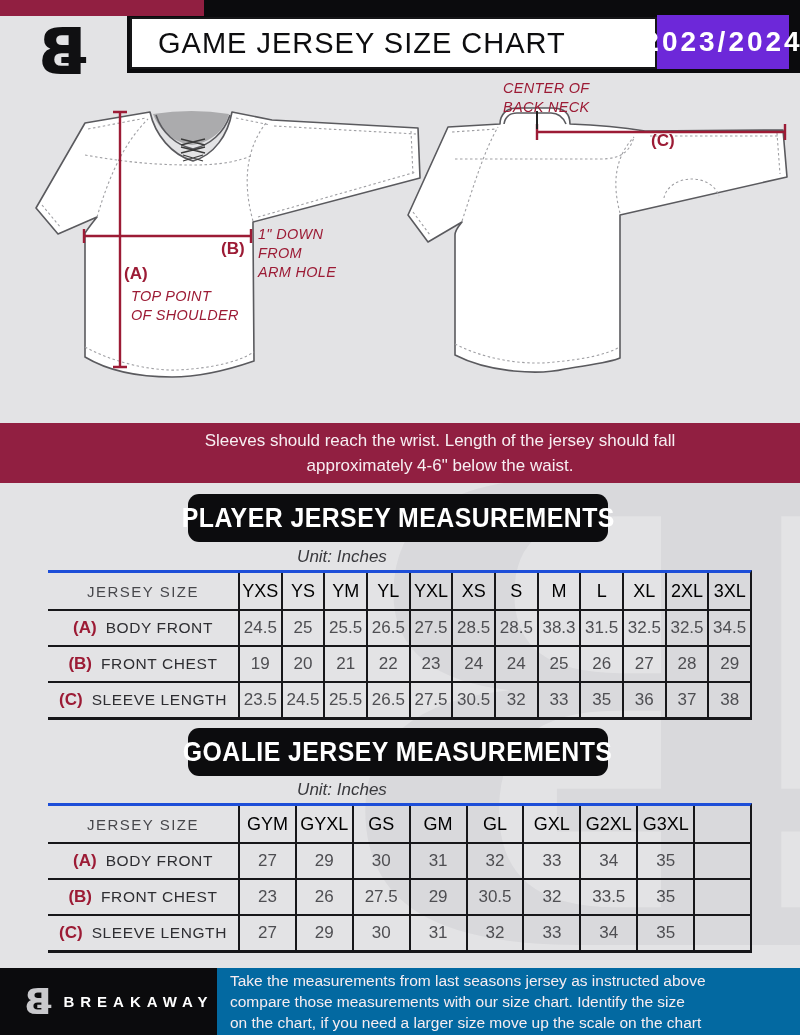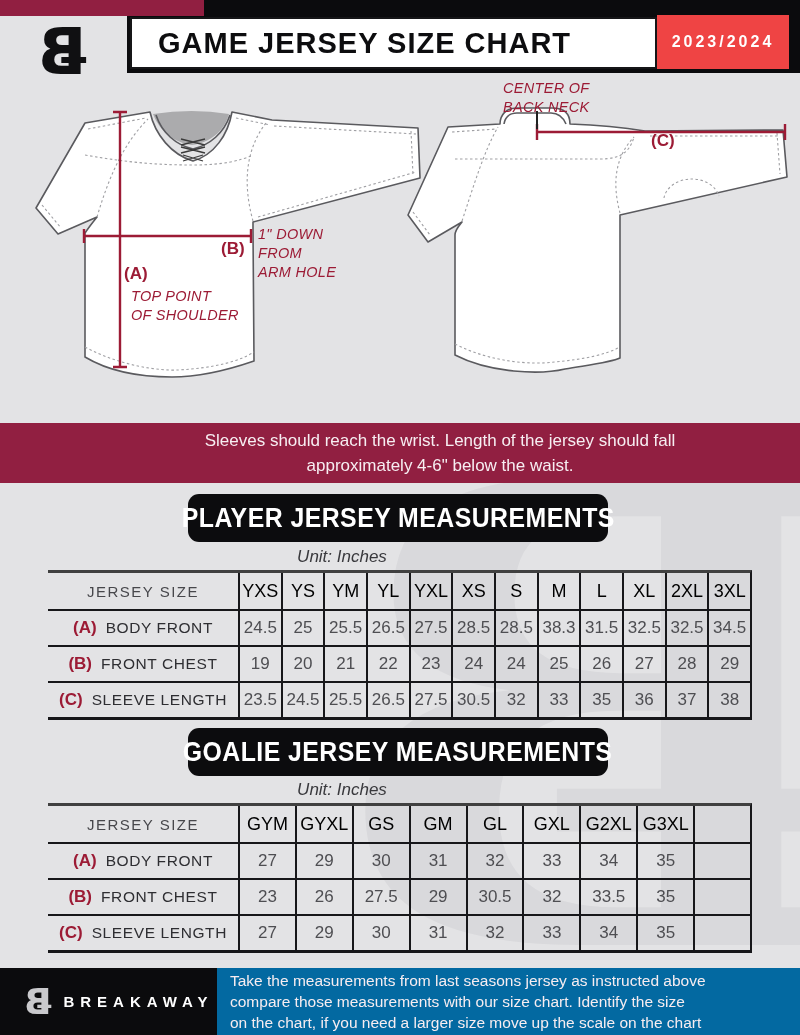--- a/index.html
+++ b/index.html
@@ -18,27 +18,27 @@
     transform:scaleX(-1);user-select:none;
   }
 
   
   .black-band{left:127px;top:0;width:673px;height:73px;background:#0b0b0d;}
   .maroon-strip{left:0;top:0;width:204px;height:16px;background:#911f41;}
   .title-box{
     left:130px;top:17px;width:527px;height:52px;background:#ffffff;
     border:2px solid #161618;box-sizing:border-box;
     display:flex;align-items:center;padding-left:26px;
-    font-size:29px;font-weight:bold;letter-spacing:1px;color:#0d0d0f;
+    font-size:29px;font-weight:normal;letter-spacing:1px;color:#0d0d0f;
     white-space:nowrap;
   }
   .season-box{
-    left:657px;top:15px;width:132px;height:54px;background:#ef4444;
+    left:657px;top:15px;width:132px;height:54px;background:#6d28d9;
     color:#fff;display:flex;align-items:center;justify-content:center;
-    font-size:16px;font-weight:bold;letter-spacing:3px;white-space:nowrap;
+    font-size:28px;font-weight:bold;letter-spacing:3px;white-space:nowrap;
   }
   .logo-b{
     left:26px;top:14px;width:72px;height:76px;
     font-family:"DejaVu Sans", sans-serif;font-weight:bold;font-size:64px;
     color:#101012;transform:scaleX(-1);
     display:flex;align-items:center;justify-content:center;
   }
 
   
   .anno-key{color:#9c1b35;font-weight:bold;font-size:17px;white-space:nowrap;}
@@ -62,21 +62,21 @@
     transform:scaleX(0.92);
   }
   .unit{
     left:0;width:684px;text-align:center;font-style:italic;
     font-size:17px;color:#39393d;
   }
 
   
   .size-table{
     position:absolute;left:48px;width:704px;box-sizing:border-box;
-    border-top:3px solid #404040;border-bottom:3px solid #17171a;
+    border-top:3px solid #1d4ed8;border-bottom:3px solid #17171a;
     border-right:2px solid #17171a;
   }
   .trow{display:grid;border-bottom:2px solid #17171a;height:34px;}
   .trow.head-row{height:36px;}
   .trow:last-child{border-bottom:none;}
   .player .trow{grid-template-columns:190px repeat(12,1fr);}
   .goalie .trow{grid-template-columns:190px repeat(9,1fr);}
   .dcell{border-left:2px solid #17171a;display:flex;align-items:center;justify-content:center;}
   .size-head{font-weight:normal;font-size:18px;color:#000000;}
   .val{font-size:17px;color:#4e4e52;}

